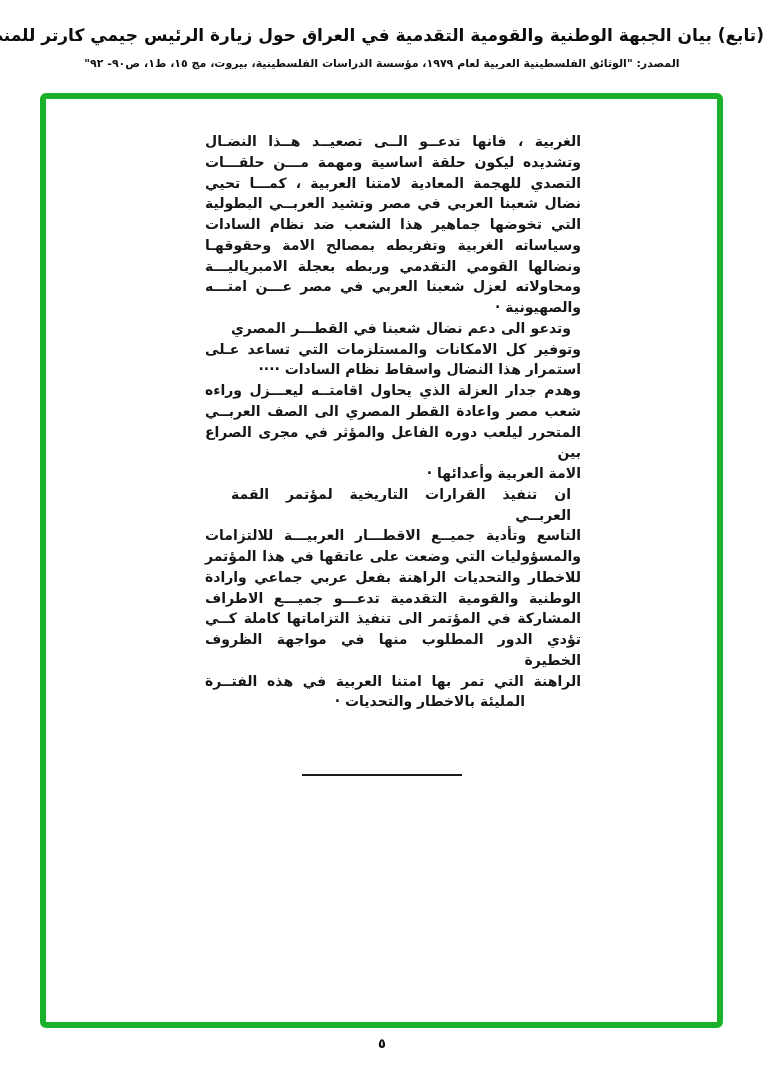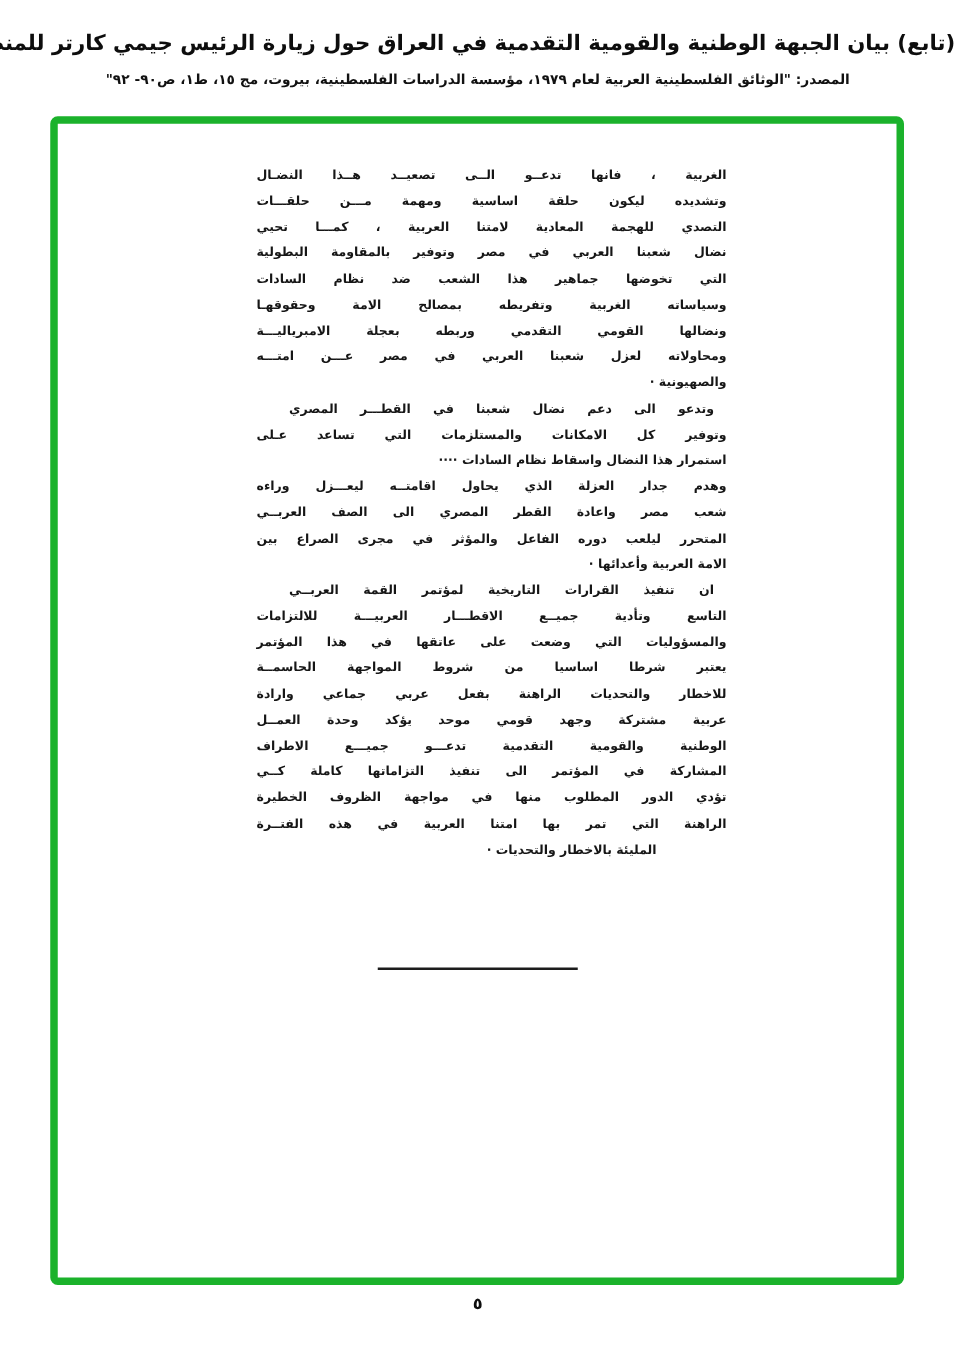--- a/index.html
+++ b/index.html
@@ -46,21 +46,21 @@
     pointer-events: none;
   }
 
   
   .doc-text {
     position: absolute;
     top: 131px;
     left: 205px;
     width: 376px;
     direction: rtl;
-    font-size: 10px;
+    font-size: 14px;
     font-weight: 700;
     line-height: 20.75px;
     color: #161616;
   }
   .line { text-align: justify; }
   .line.justify { text-align-last: justify; }
   .line.justify-indent { text-align-last: justify; padding-right: 10px; margin-left: 26px; }
   .line.right { }
   .line.center-shift { text-align: right; padding-right: 56px; }
 
@@ -92,39 +92,37 @@
   <div class="header-title">(تابع)  بيان الجبهة الوطنية والقومية التقدمية في العراق حول زيارة الرئيس جيمي كارتر للمنطقة وأهدافها</div>
 
   <div class="source-line">المصدر: "الوثائق الفلسطينية العربية لعام ١٩٧٩، مؤسسة الدراسات الفلسطينية، بيروت، مج ١٥، ط١، ص٩٠- ٩٢"</div>
 
   <div class="content-frame" style="border-color: rgb(27, 178, 43);"></div>
 
   <div class="doc-text">
       <div class="line justify">الغربية ، فانها تدعــو الــى تصعيــد هــذا النضـال</div>
       <div class="line justify">وتشديده ليكون حلقة اساسية ومهمة مـــن حلقـــات</div>
       <div class="line justify">التصدي للهجمة المعادية لامتنا العربية ، كمـــا تحيي</div>
-      <div class="line justify">نضال شعبنا العربي في مصر وتوفير بالمقاومة البطولية</div>
+      <div class="line justify">نضال شعبنا العربي في مصر وتشيد العربــي البطولية</div>
       <div class="line justify">التي تخوضها جماهير هذا الشعب ضد نظام السادات</div>
       <div class="line justify">وسياساته الغربية وتفريطه بمصالح الامة وحقوقهـا</div>
       <div class="line justify">ونضالها القومي التقدمي وربطه بعجلة الامبرياليـــة</div>
       <div class="line justify">ومحاولاته لعزل شعبنا العربي في مصر عـــن امتـــه</div>
       <div class="line right">والصهيونية ·</div>
       <div class="line justify-indent">وتدعو الى دعم نضال شعبنا في القطـــر المصري</div>
       <div class="line justify">وتوفير كل الامكانات والمستلزمات التي تساعد عـلى</div>
       <div class="line right">استمرار هذا النضال واسقاط نظام السادات ····</div>
       <div class="line justify">وهدم جدار العزلة الذي يحاول اقامتــه ليعـــزل وراءه</div>
       <div class="line justify">شعب مصر واعادة القطر المصري الى الصف العربــي</div>
       <div class="line justify">المتحرر ليلعب دوره الفاعل والمؤثر في مجرى الصراع بين</div>
       <div class="line right">الامة العربية وأعدائها ·</div>
       <div class="line justify-indent">ان تنفيذ القرارات التاريخية لمؤتمر القمة العربــي</div>
       <div class="line justify">التاسع وتأدية جميــع الاقطـــار العربيـــة للالتزامات</div>
       <div class="line justify">والمسؤوليات التي وضعت على عاتقها في هذا المؤتمر</div>
-      <div class="line justify">يعتبر شرطا اساسيا من شروط المواجهة الحاسمــة</div>
       <div class="line justify">للاخطار والتحديات الراهنة بفعل عربي جماعي وارادة</div>
-      <div class="line justify">عربية مشتركة وجهد قومي موحد يؤكد وحدة العمــل</div>
       <div class="line justify">الوطنية والقومية التقدمية تدعـــو جميـــع الاطراف</div>
       <div class="line justify">المشاركة في المؤتمر الى تنفيذ التزاماتها كاملة كــي</div>
       <div class="line justify">تؤدي الدور المطلوب منها في مواجهة الظروف الخطيرة</div>
       <div class="line justify">الراهنة التي تمر بها امتنا العربية في هذه الفتــرة</div>
       <div class="line center-shift">المليئة بالاخطار والتحديات ·</div>
     </div>
 
   <div class="separator-line"></div>
 
   <div class="page-number">٥</div>

